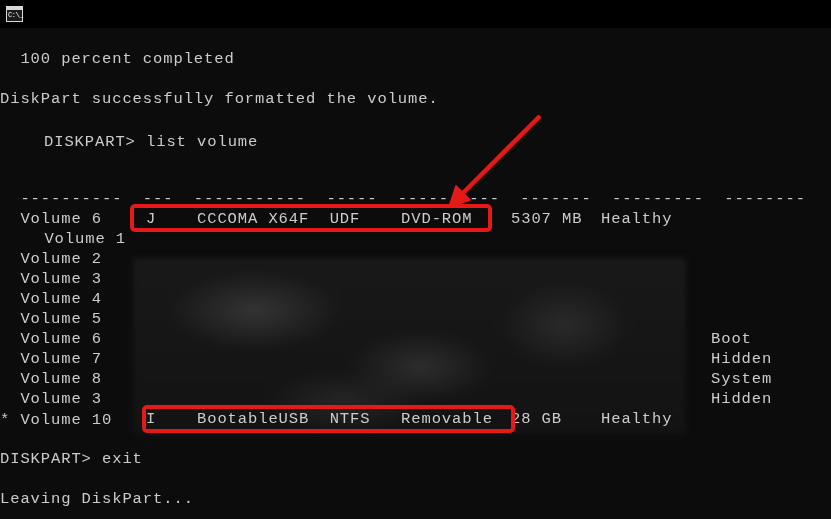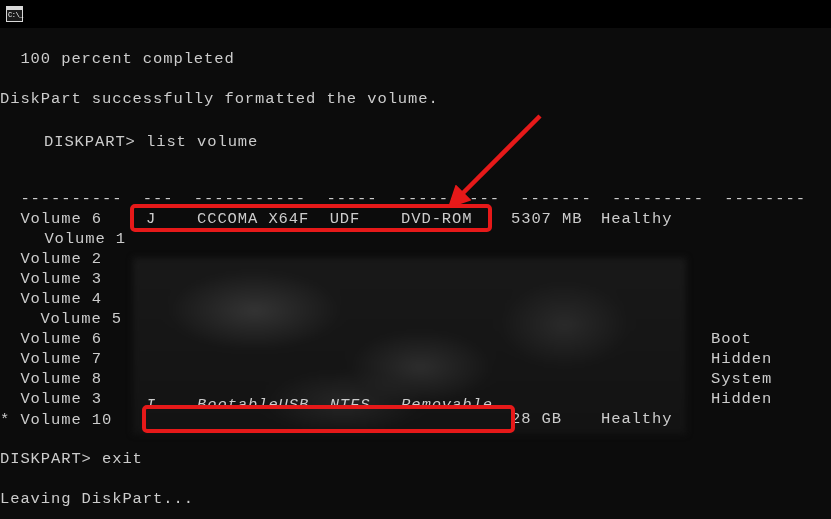--- a/index.html
+++ b/index.html
@@ -150,31 +150,31 @@
 
     <div id="table-rows">
         <div class="line" style="top: 181px;">  Volume 6  </div>
         <div class="line" style="top: 181px; left: 146px;">J    CCCOMA X64F  UDF    DVD-ROM     </div>
         <div class="line" style="top: 181px; left: 511px;">5307 MB  </div>
         <div class="line" style="top: 181px; left: 601px;">Healthy</div>
         <div class="line" style="top: 201px; padding-left: 24px;">  Volume 1  </div>
         <div class="line" style="top: 221px;">  Volume 2  </div>
         <div class="line" style="top: 241px;">  Volume 3  </div>
         <div class="line" style="top: 261px;">  Volume 4  </div>
-        <div class="line" style="top: 281px; padding-left: 20px;">  Volume 5  </div>
+        <div class="line" style="top: 281px;">  Volume 5  </div>
         <div class="line" style="top: 301px;">  Volume 6  </div>
         <div class="line" style="top: 301px; left: 711px;">Boot</div>
         <div class="line" style="top: 321px;">  Volume 7  </div>
         <div class="line" style="top: 321px; left: 711px;">Hidden</div>
         <div class="line" style="top: 341px;">  Volume 8  </div>
         <div class="line" style="top: 341px; left: 711px;">System</div>
         <div class="line" style="top: 361px;">  Volume 3  </div>
         <div class="line" style="top: 361px; left: 711px;">Hidden</div>
         <div class="line" style="top: 382px;">* Volume 10 </div>
-        <div class="line" style="top: 367px; left: 146px; font-style: italic;">I    BootableUSB  NTFS   Removable   </div>
+        <div class="line" style="top: 381px; left: 146px;">I    BootableUSB  NTFS   Removable   </div>
         <div class="line" style="top: 381px; left: 511px;">28 GB    </div>
         <div class="line" style="top: 381px; left: 601px;">Healthy</div>
       </div>
 
     <div id="trailing-lines">
         <div class="line" style="top: 421px;">DISKPART&gt; exit</div>
         <div class="line" style="top: 461px;">Leaving DiskPart...</div>
       </div>
 
     <div id="redboxes">

